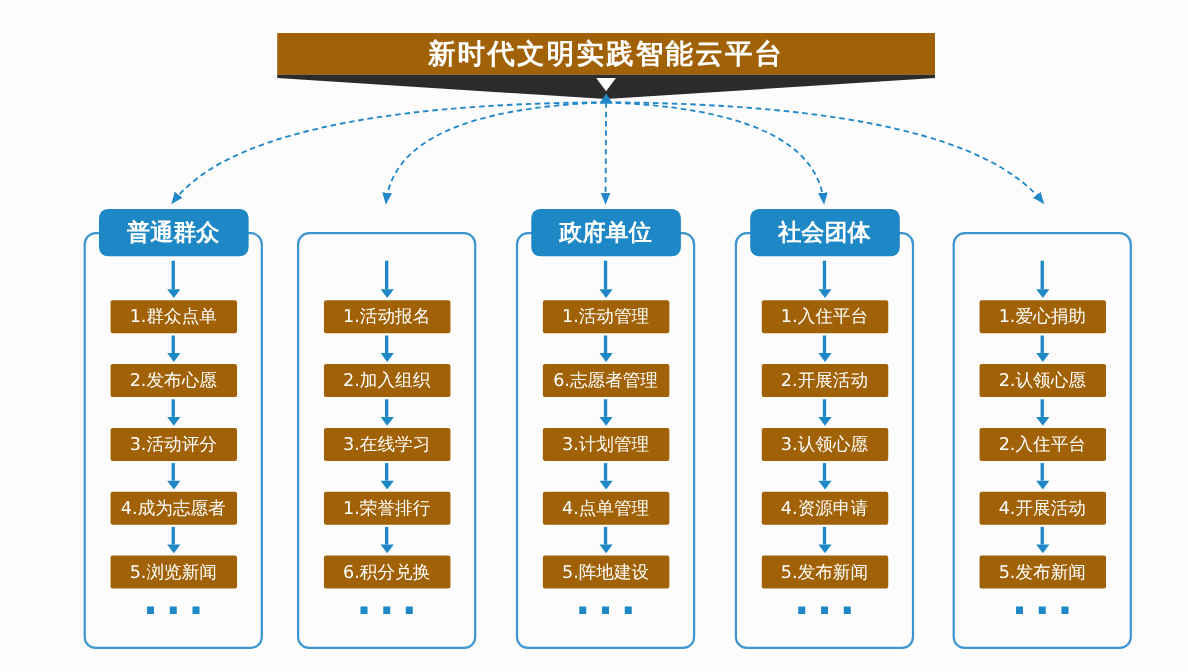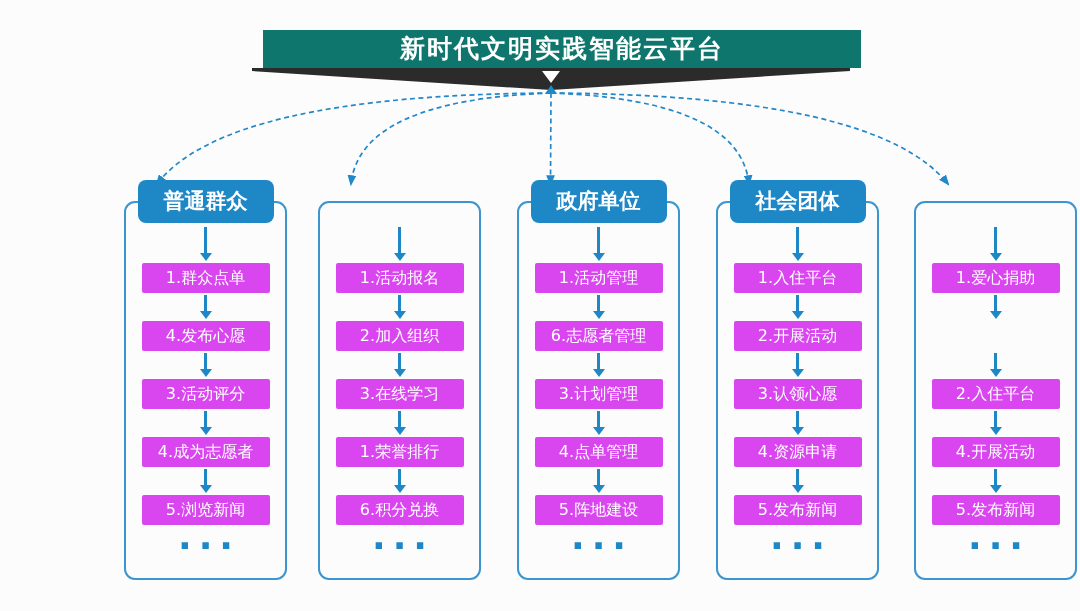--- a/index.html
+++ b/index.html
@@ -7,45 +7,45 @@
     width:1080px;height:611px;
     background:#fcfcfc;
     font-family:"DejaVu Sans","Liberation Sans",sans-serif;
     overflow:hidden;
   }
   .stage{position:relative;width:1080px;height:611px;background:#fcfcfc;}
 
   
   .banner{
     position:absolute;left:252px;top:30px;width:598px;height:38px;
-    background:#0f766e;color:#ffffff;
+    background:#a16207;color:#ffffff;
     text-align:center;line-height:38px;
-    font-size:25px;font-weight:bold;letter-spacing:2px;margin-left:11px;
+    font-size:25px;font-weight:bold;letter-spacing:2px;
   }
 
   
   .connectors{position:absolute;left:0;top:0;width:1080px;height:611px;pointer-events:none;}
 
   
-  .column{position:absolute;top:180px;width:163px;height:400px;margin-left:48px;}
+  .column{position:absolute;top:190px;width:163px;height:400px;}
   .frame{
     position:absolute;top:21px;left:0;right:0;bottom:0;
     border:2px solid #3d95cf;border-radius:11px;background:transparent;
   }
   .col-header{
     position:absolute;top:0;left:50%;transform:translateX(-50%);
     height:43px;line-height:43px;padding:0 26px;
     background:#1e87c6;color:#ffffff;
     font-size:21px;font-weight:bold;white-space:nowrap;
     border-radius:8px;
   }
   .step{
     position:absolute;left:50%;transform:translateX(-50%);
-    width:128px;height:30px;line-height:30px;
-    background:#d946ef;color:#ffffff;
+    width:115px;height:30px;line-height:30px;
+    background:#a16207;color:#ffffff;
     font-size:16px;text-align:center;white-space:nowrap;
     border-radius:2px;
   }
   .s1{top:83px}.s2{top:141px}.s3{top:199px}.s4{top:257px}.s5{top:315px}
 
   .varrow{
     position:absolute;left:50%;width:3px;margin-left:-1.5px;
     background:#1e87c6;
   }
   .varrow::after{
@@ -89,21 +89,21 @@
     <path d="M551,93 Q740,100 749,184" fill="none" stroke="#2288c9" stroke-width="1.7" stroke-dasharray="5 3.5" marker-end="url(#ah)"></path>
     <path d="M551,93 Q877,95 948,184" fill="none" stroke="#2288c9" stroke-width="1.7" stroke-dasharray="5 3.5" marker-end="url(#ah)"></path>
   </svg>
 
   <div class="column" style="left:76px">
     <div class="frame"></div>
     <div class="col-header">普通群众</div>
     <div class="varrow a0"></div>
     <div class="step s1">1.群众点单</div>
     <div class="varrow a1"></div>
-    <div class="step s2">4.发布心愿</div>
+    <div class="step s2">2.发布心愿</div>
     <div class="varrow a2"></div>
     <div class="step s3">3.活动评分</div>
     <div class="varrow a3"></div>
     <div class="step s4">4.成为志愿者</div>
     <div class="varrow a4"></div>
     <div class="step s5">5.浏览新闻</div>
     <div class="dots">...</div>
   </div>
 
   <div class="column" style="left:270px">
@@ -151,20 +151,21 @@
     <div class="varrow a4"></div>
     <div class="step s5">5.发布新闻</div>
     <div class="dots">...</div>
   </div>
 
   <div class="column" style="left:866px">
     <div class="frame"></div>
     <div class="varrow a0"></div>
     <div class="step s1">1.爱心捐助</div>
     <div class="varrow a1"></div>
+    <div class="step s2">2.认领心愿</div>
     <div class="varrow a2"></div>
     <div class="step s3">2.入住平台</div>
     <div class="varrow a3"></div>
     <div class="step s4">4.开展活动</div>
     <div class="varrow a4"></div>
     <div class="step s5">5.发布新闻</div>
     <div class="dots">...</div>
   </div>
 
 </div>

